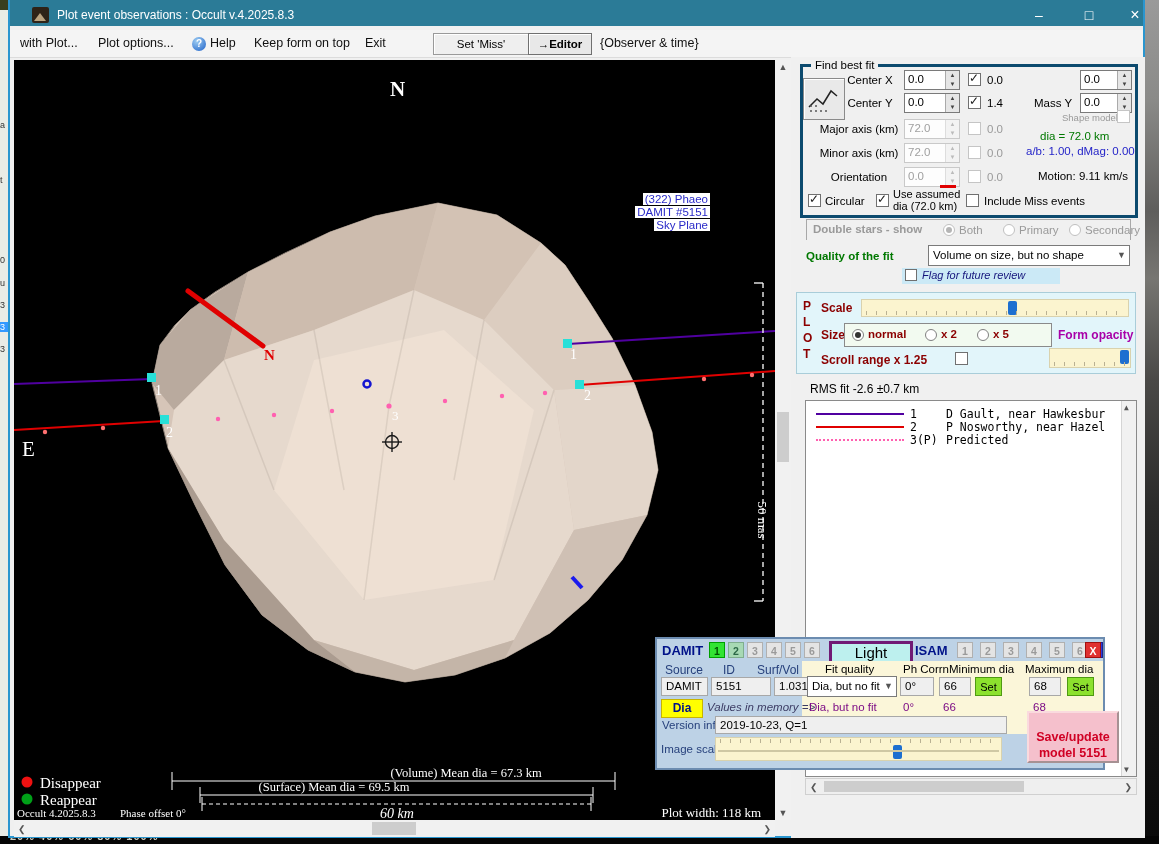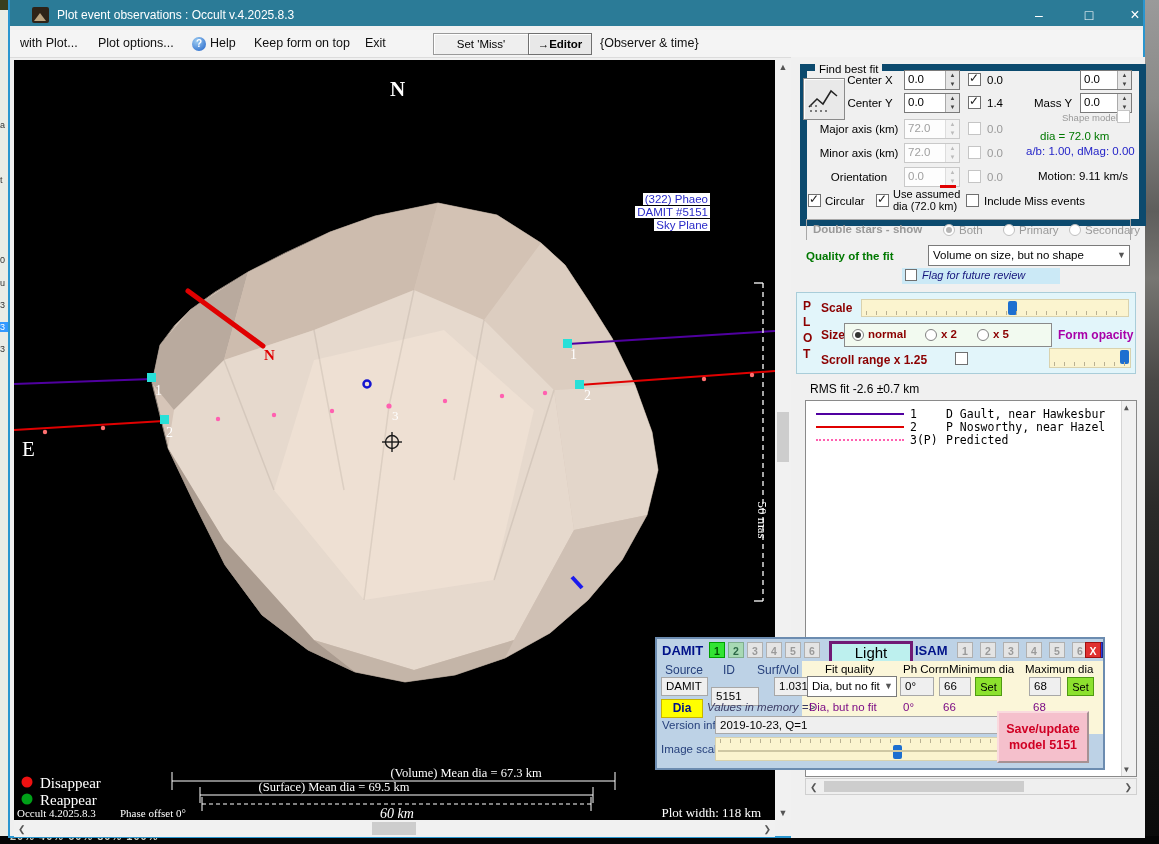--- a/index.html
+++ b/index.html
@@ -39,21 +39,21 @@
      font-size:11.5px;padding:0 2px;margin-bottom:1px;}
   
   .sb{background:#f1f1f1;}
   .sb .arrow{position:absolute;color:#555;font-size:9px;text-align:center;}
   .sb .thumb{position:absolute;background:#cdcdcd;}
   #vsb{left:775px;top:60px;width:16px;height:760px;}
   #hsb{left:14px;top:820px;width:761px;height:17px;}
   #list-hsb{left:805px;top:778px;width:332px;height:17px;background:#efefef;border:1px solid #d0d0d0;box-sizing:border-box;}
   
   #rpanel{left:791px;top:57px;width:354px;height:781px;background:#f0f0f0;}
-  .grp{position:absolute;border:7px solid #0c4a6e;}
+  .grp{position:absolute;border:3px solid #0c4a6e;}
   .grp .legend{position:absolute;top:-8px;left:8px;background:#f0f0f0;padding:0 4px;font-size:11.5px;}
   .lbl{position:absolute;font-size:11.5px;white-space:nowrap;}
   .r{text-align:center;}
   .spin{position:absolute;height:20px;background:#fff;border:1px solid #7a7a7a;box-sizing:border-box;font-size:11.5px;}
   .spin .v{position:absolute;left:3px;top:2px;}
   .spin .btns{position:absolute;right:0;top:0;width:13px;height:100%;background:#e6e6e6;border-left:1px solid #aaa;
       font-size:6px;color:#444;text-align:center;line-height:9px;}
   .spin.dis{border-color:#c9c9c9;background:#fdfdfd;color:#a0a0a0;}
   .spin.dis .btns{background:#f3f3f3;color:#bbb;border-left-color:#ddd;}
   .cb{position:absolute;width:13px;height:13px;background:#fff;border:1px solid #707070;box-sizing:border-box;}
@@ -445,21 +445,21 @@
     <div class="dmbtn" style="right:2px;top:3px;background:#e03030;border-color:#a01010;color:#fff">X</div>
 
     <div class="ylw" style="left:145px;top:22px;width:301px;height:73px"></div>
 
     <span class="abs navy" style="left:8px;top:24px;font-weight:normal;color:#27417c">Source</span>
     <span class="abs navy" style="left:66px;top:24px;font-weight:normal;color:#27417c">ID</span>
     <span class="abs navy" style="left:100px;top:24px;font-weight:normal;color:#27417c">Surf/Vol</span>
     <div class="field" style="left:4px;top:38px;width:47px;height:19px">
         <span class="v">DAMIT</span>
       </div>
-    <div class="field" style="left:54px;top:48px;width:48px;height:19px">
+    <div class="field" style="left:54px;top:38px;width:60px;height:19px">
         <span class="v">5151</span>
       </div>
     <div class="field" style="left:117px;top:38px;width:44px;height:19px">
         <span class="v">1.031</span>
       </div>
 
     <span class="abs lbl" style="left:168px;top:24px">Fit quality</span>
     <span class="abs lbl" style="left:246px;top:24px">Ph Corrn</span>
     <span class="abs lbl" style="left:292px;top:24px">Minimum dia</span>
     <span class="abs lbl" style="left:368px;top:24px">Maximum dia</span>
@@ -489,19 +489,19 @@
     <span class="abs lbl" style="left:5px;top:80px;color:#27417c">Version info</span>
     <div class="field" style="left:58px;top:77px;width:292px;height:18px">
         <span class="v">2019-10-23, Q=1</span>
       </div>
     <span class="abs lbl" style="left:4px;top:104px;color:#27417c">Image scale</span>
     <div class="slider" style="left:58px;top:98px;width:287px;height:24px">
       <div class="ticks top"></div>
         <div class="sthumb" style="left:62%;top:7px"></div>
       <div style="position:absolute;left:2px;right:2px;top:12px;height:2px;background:#cfc8a4"></div>
     </div>
-    <div class="abs" style="left:340px;top:72px;width:92px;height:52px;background:#f5c0cc;border:2px outset #fadade;text-align:center;color:#d00024;font-weight:bold;font-size:12.5px;line-height:1.3;padding-top:8px;box-sizing:border-box">
+    <div class="abs" style="left:370px;top:72px;width:92px;height:52px;background:#f5c0cc;border:2px outset #fadade;text-align:center;color:#d00024;font-weight:bold;font-size:12.5px;line-height:1.3;padding-top:16px;box-sizing:border-box">
       <div>Save/update</div>
       <div>model 5151</div>
     </div>
   </div>
 
 </div>
 
 </body></html>

